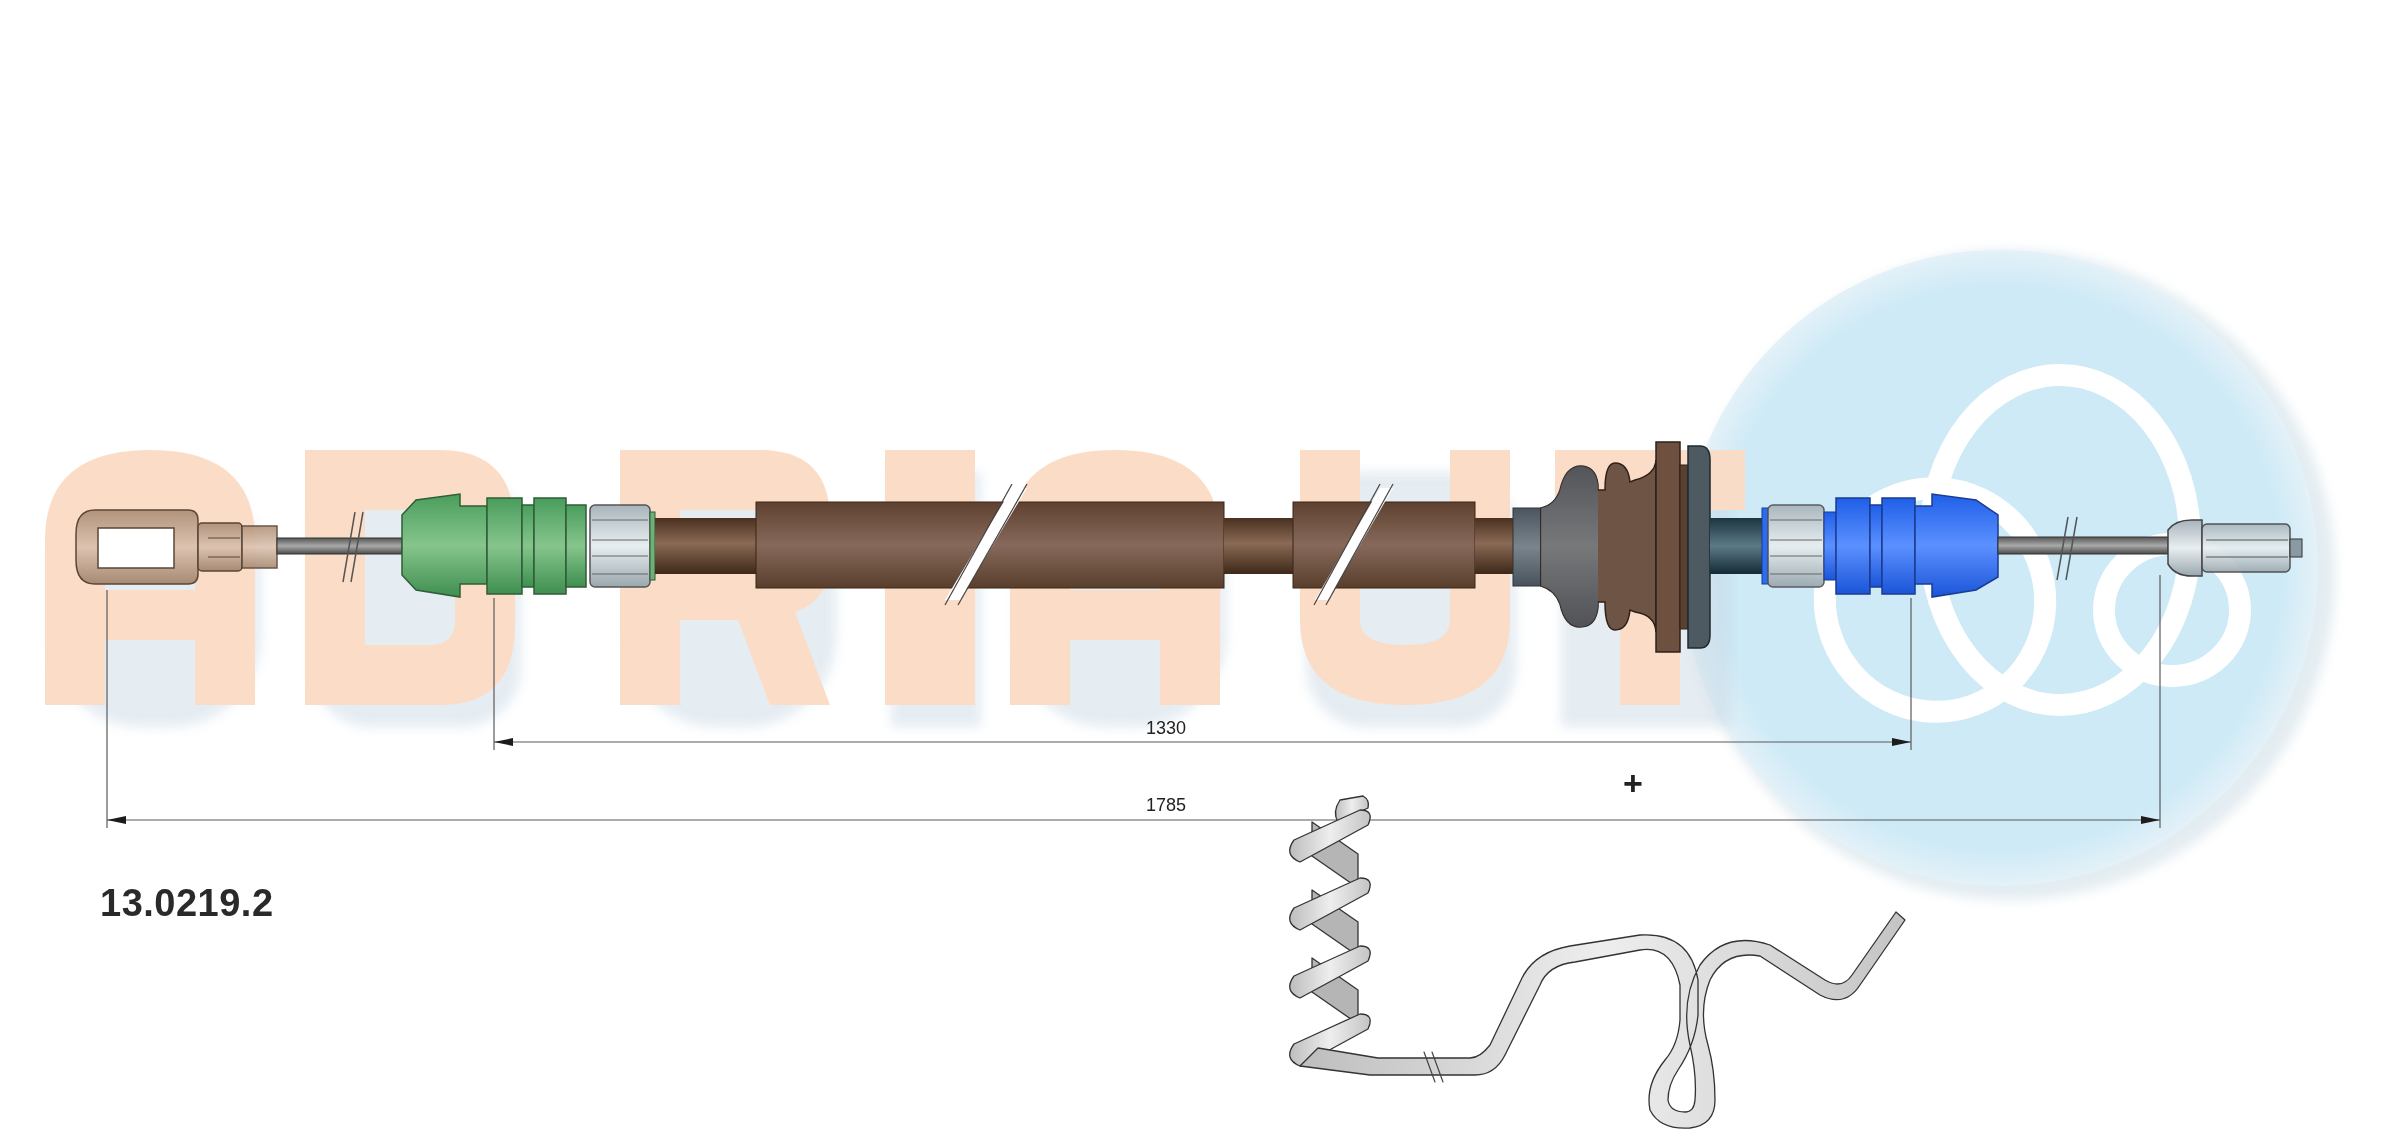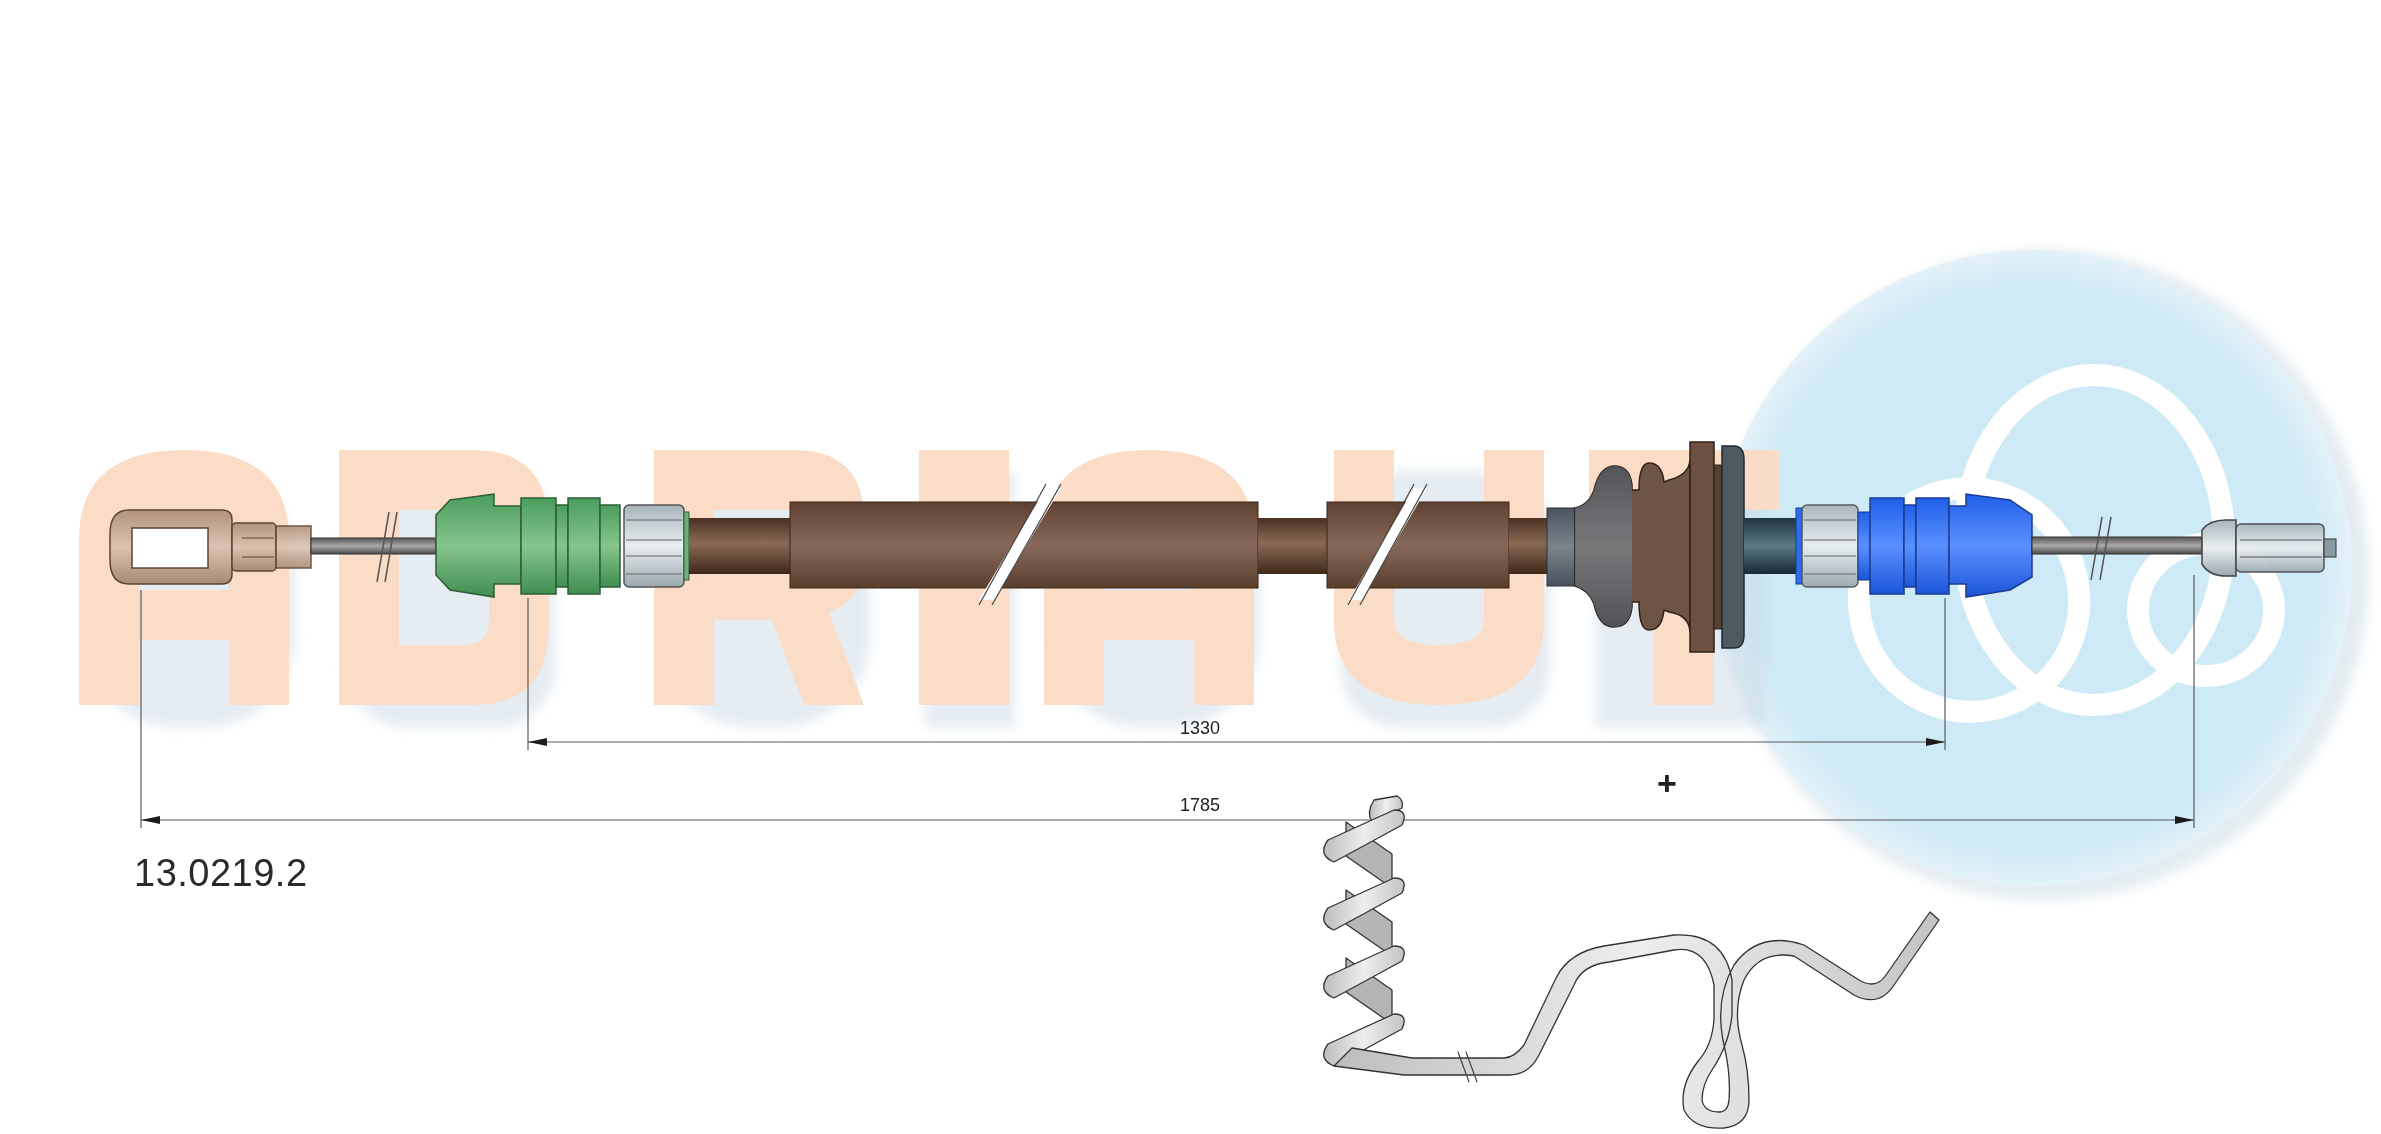--- a/index.html
+++ b/index.html
@@ -1,17 +1,17 @@
 <!DOCTYPE html>
 <html><head>
 <meta charset="utf-8">
 <style>
   html, body { margin: 0; padding: 0; background: #ffffff; }
   body { width: 2381px; height: 1134px; position: relative; overflow: hidden; font-family: "Liberation Sans", sans-serif; }
-  #stage { position: absolute; left: 0; top: 0; width: 1947px; height: 1134px; margin-left: 34px; }
+  #stage { position: absolute; left: 0; top: 0; width: 1947px; height: 1134px; }
   .dim-label { position: absolute; font-family: "Liberation Sans", sans-serif; font-size: 18px; color: #222; }
   .code-label { position: absolute; font-family: "Liberation Sans", sans-serif; font-size: 38px; color: #2a2a2a; letter-spacing: 0.5px; }
   .plus-mark { position: absolute; font-family: "Liberation Sans", sans-serif; font-size: 34px; font-weight: bold; color: #222; }
 </style>
 </head>
 <body>
 
 <div id="stage">
 <svg width="2381" height="1134" viewBox="0 0 2381 1134" xmlns="http://www.w3.org/2000/svg">
   <defs>
@@ -238,14 +238,14 @@
     <g stroke="#444" stroke-width="1.2">
       <line x1="1424" y1="1052" x2="1435" y2="1082"></line>
       <line x1="1432" y1="1052" x2="1443" y2="1082"></line>
     </g>
   </g>
 </svg>
 
 <div class="dim-label" style="left:1146px; top:718px;">1330</div>
 <div class="dim-label" style="left:1146px; top:795px;">1785</div>
 <div class="plus-mark" style="left:1623px; top:764px;">+</div>
-<div class="code-label" style="left:100px; top:852px;">13.0219.2</div>
+<div class="code-label" style="left:100px; top:882px;font-weight:bold;">13.0219.2</div>
 </div>
 
 </body></html>

